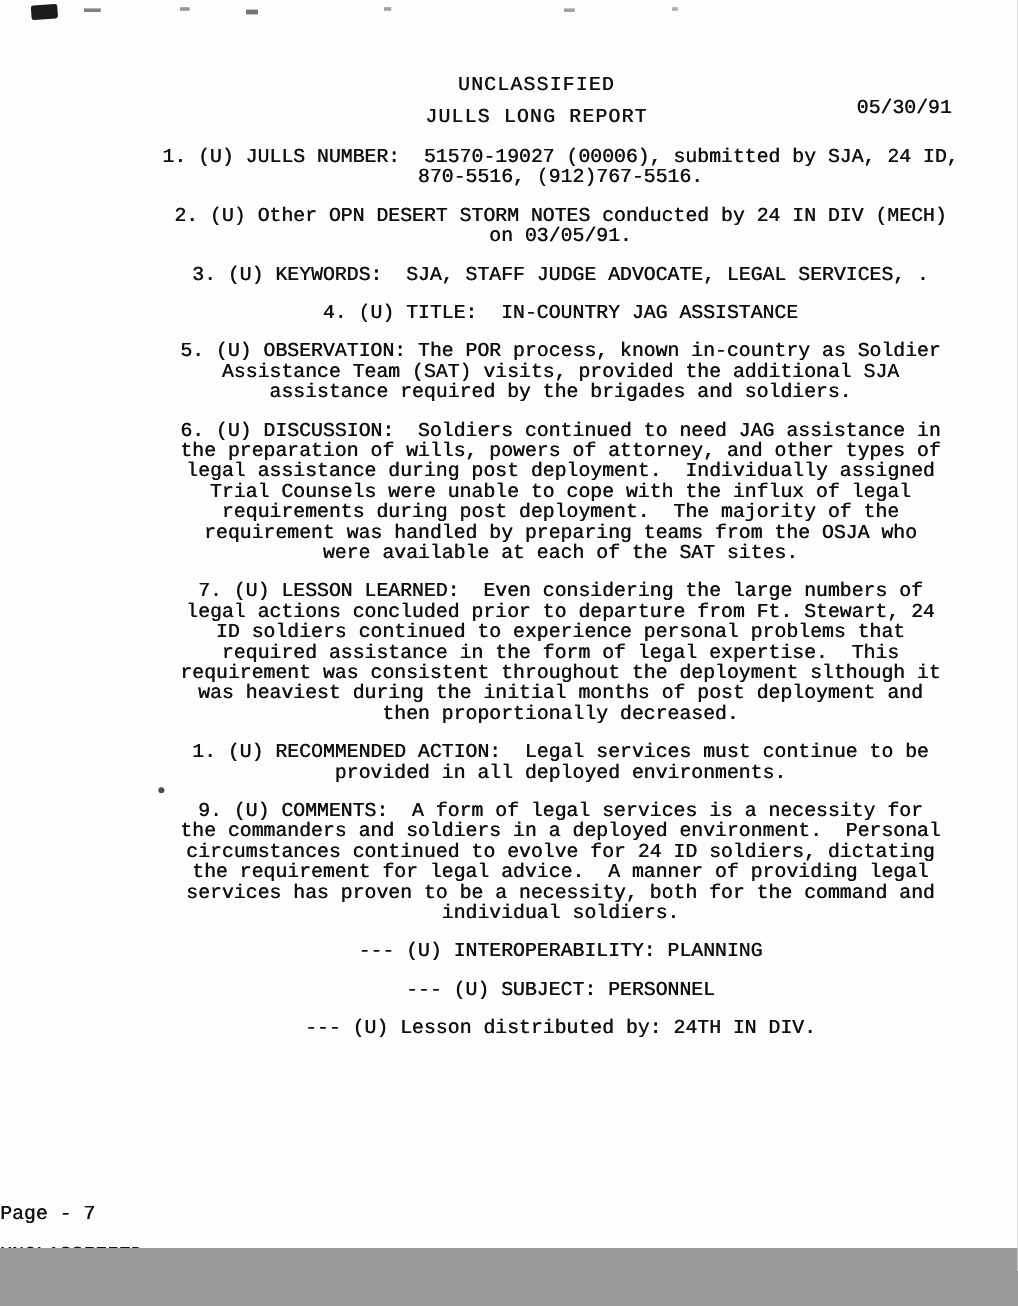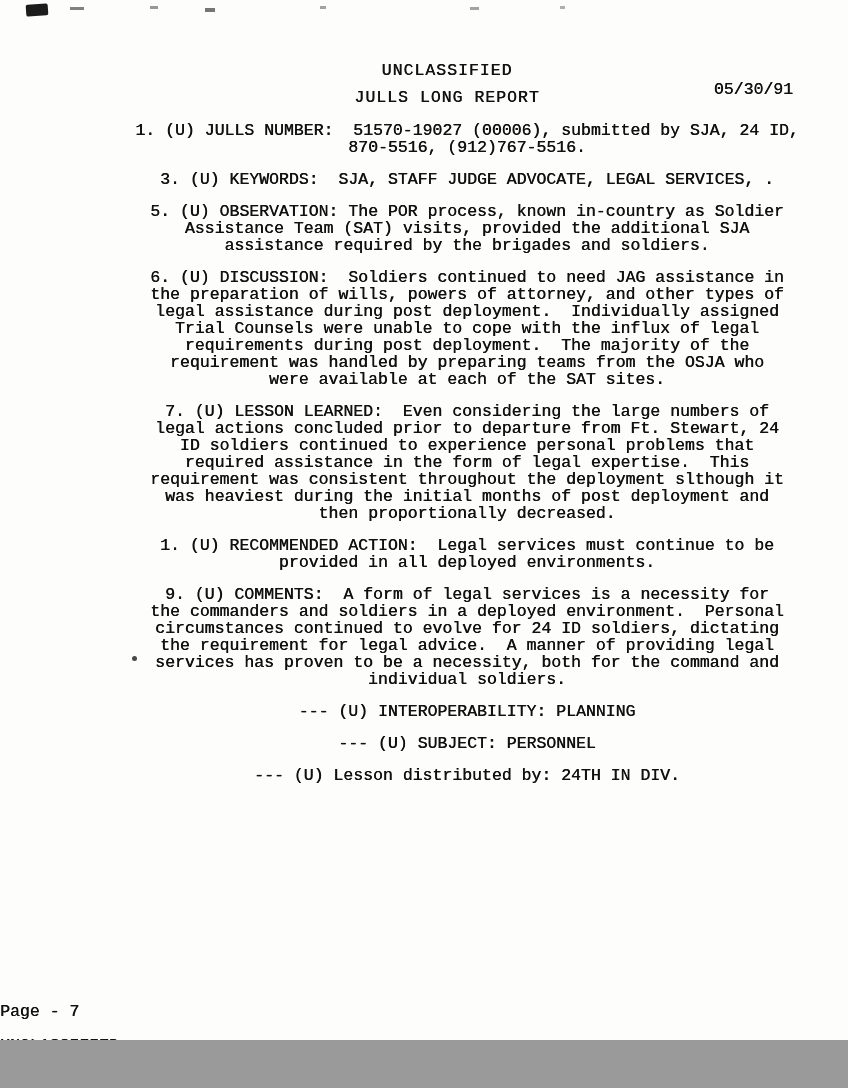--- a/index.html
+++ b/index.html
@@ -86,21 +86,24 @@
 
   <div class="header">
     <div class="classification">UNCLASSIFIED</div>
     <div class="date">05/30/91</div>
     <div class="report-title">JULLS LONG REPORT</div>
   </div>
 
   <div class="body">
     <p class="para">1. (U) JULLS NUMBER:  51570-19027 (00006), submitted by SJA, 24 ID,
 870-5516, (912)767-5516.</p>
+    <p class="para">2. (U) Other OPN DESERT STORM NOTES conducted by 24 IN DIV (MECH)
+on 03/05/91.</p>
     <p class="para">3. (U) KEYWORDS:  SJA, STAFF JUDGE ADVOCATE, LEGAL SERVICES, .</p>
+    <p class="para">4. (U) TITLE:  IN-COUNTRY JAG ASSISTANCE</p>
     <p class="para">5. (U) OBSERVATION: The POR process, known in-country as Soldier
 Assistance Team (SAT) visits, provided the additional SJA
 assistance required by the brigades and soldiers.</p>
     <p class="para">6. (U) DISCUSSION:  Soldiers continued to need JAG assistance in
 the preparation of wills, powers of attorney, and other types of
 legal assistance during post deployment.  Individually assigned
 Trial Counsels were unable to cope with the influx of legal
 requirements during post deployment.  The majority of the
 requirement was handled by preparing teams from the OSJA who
 were available at each of the SAT sites.</p>

